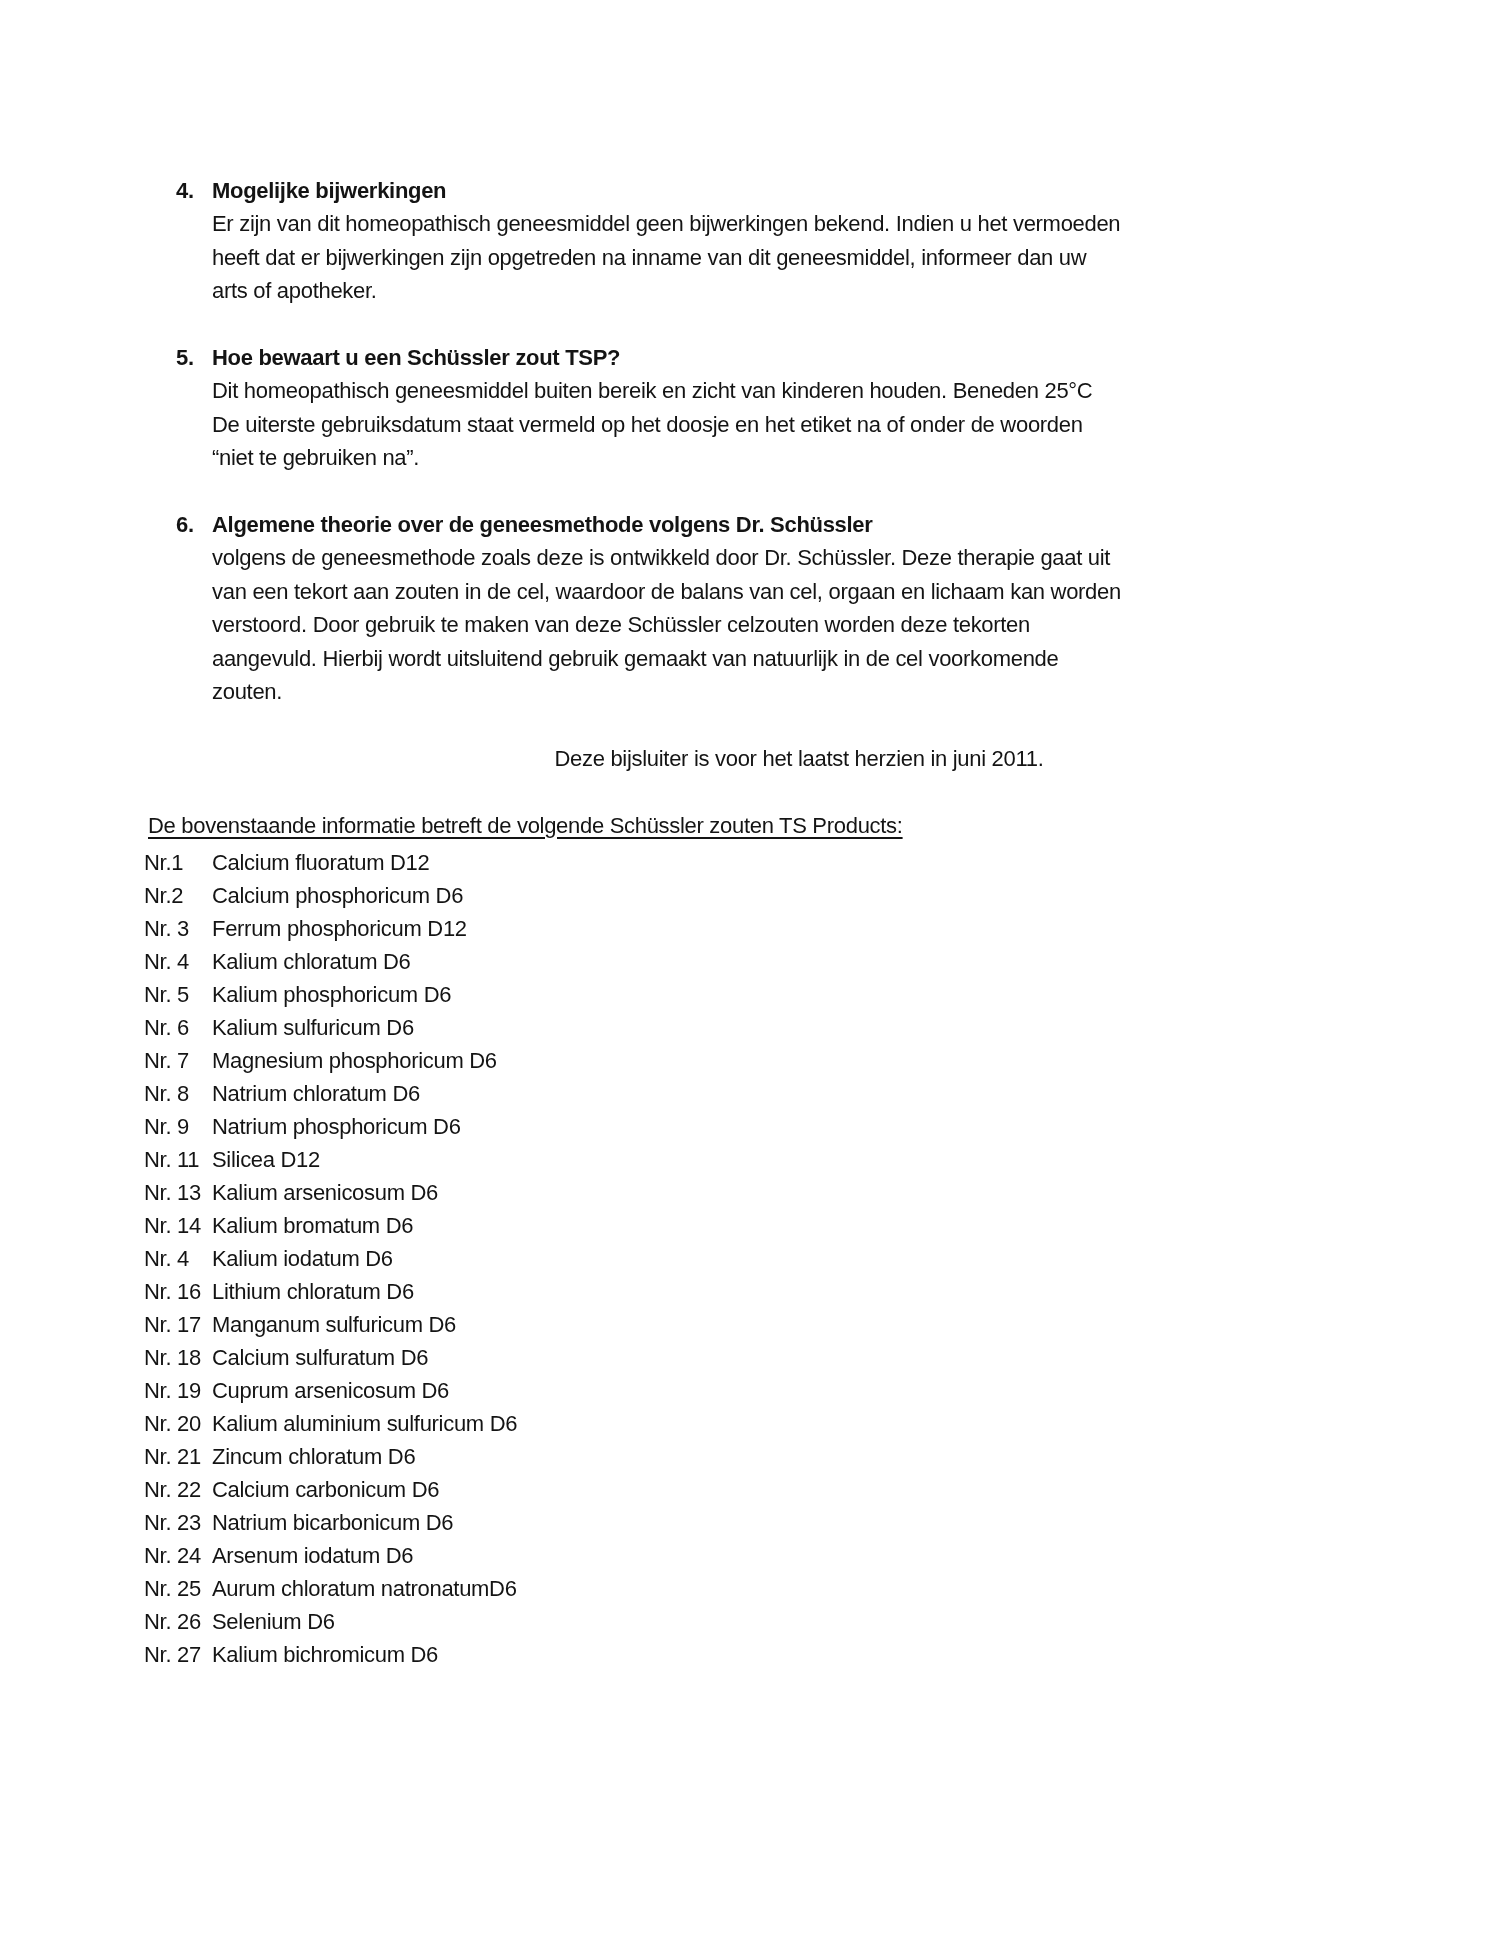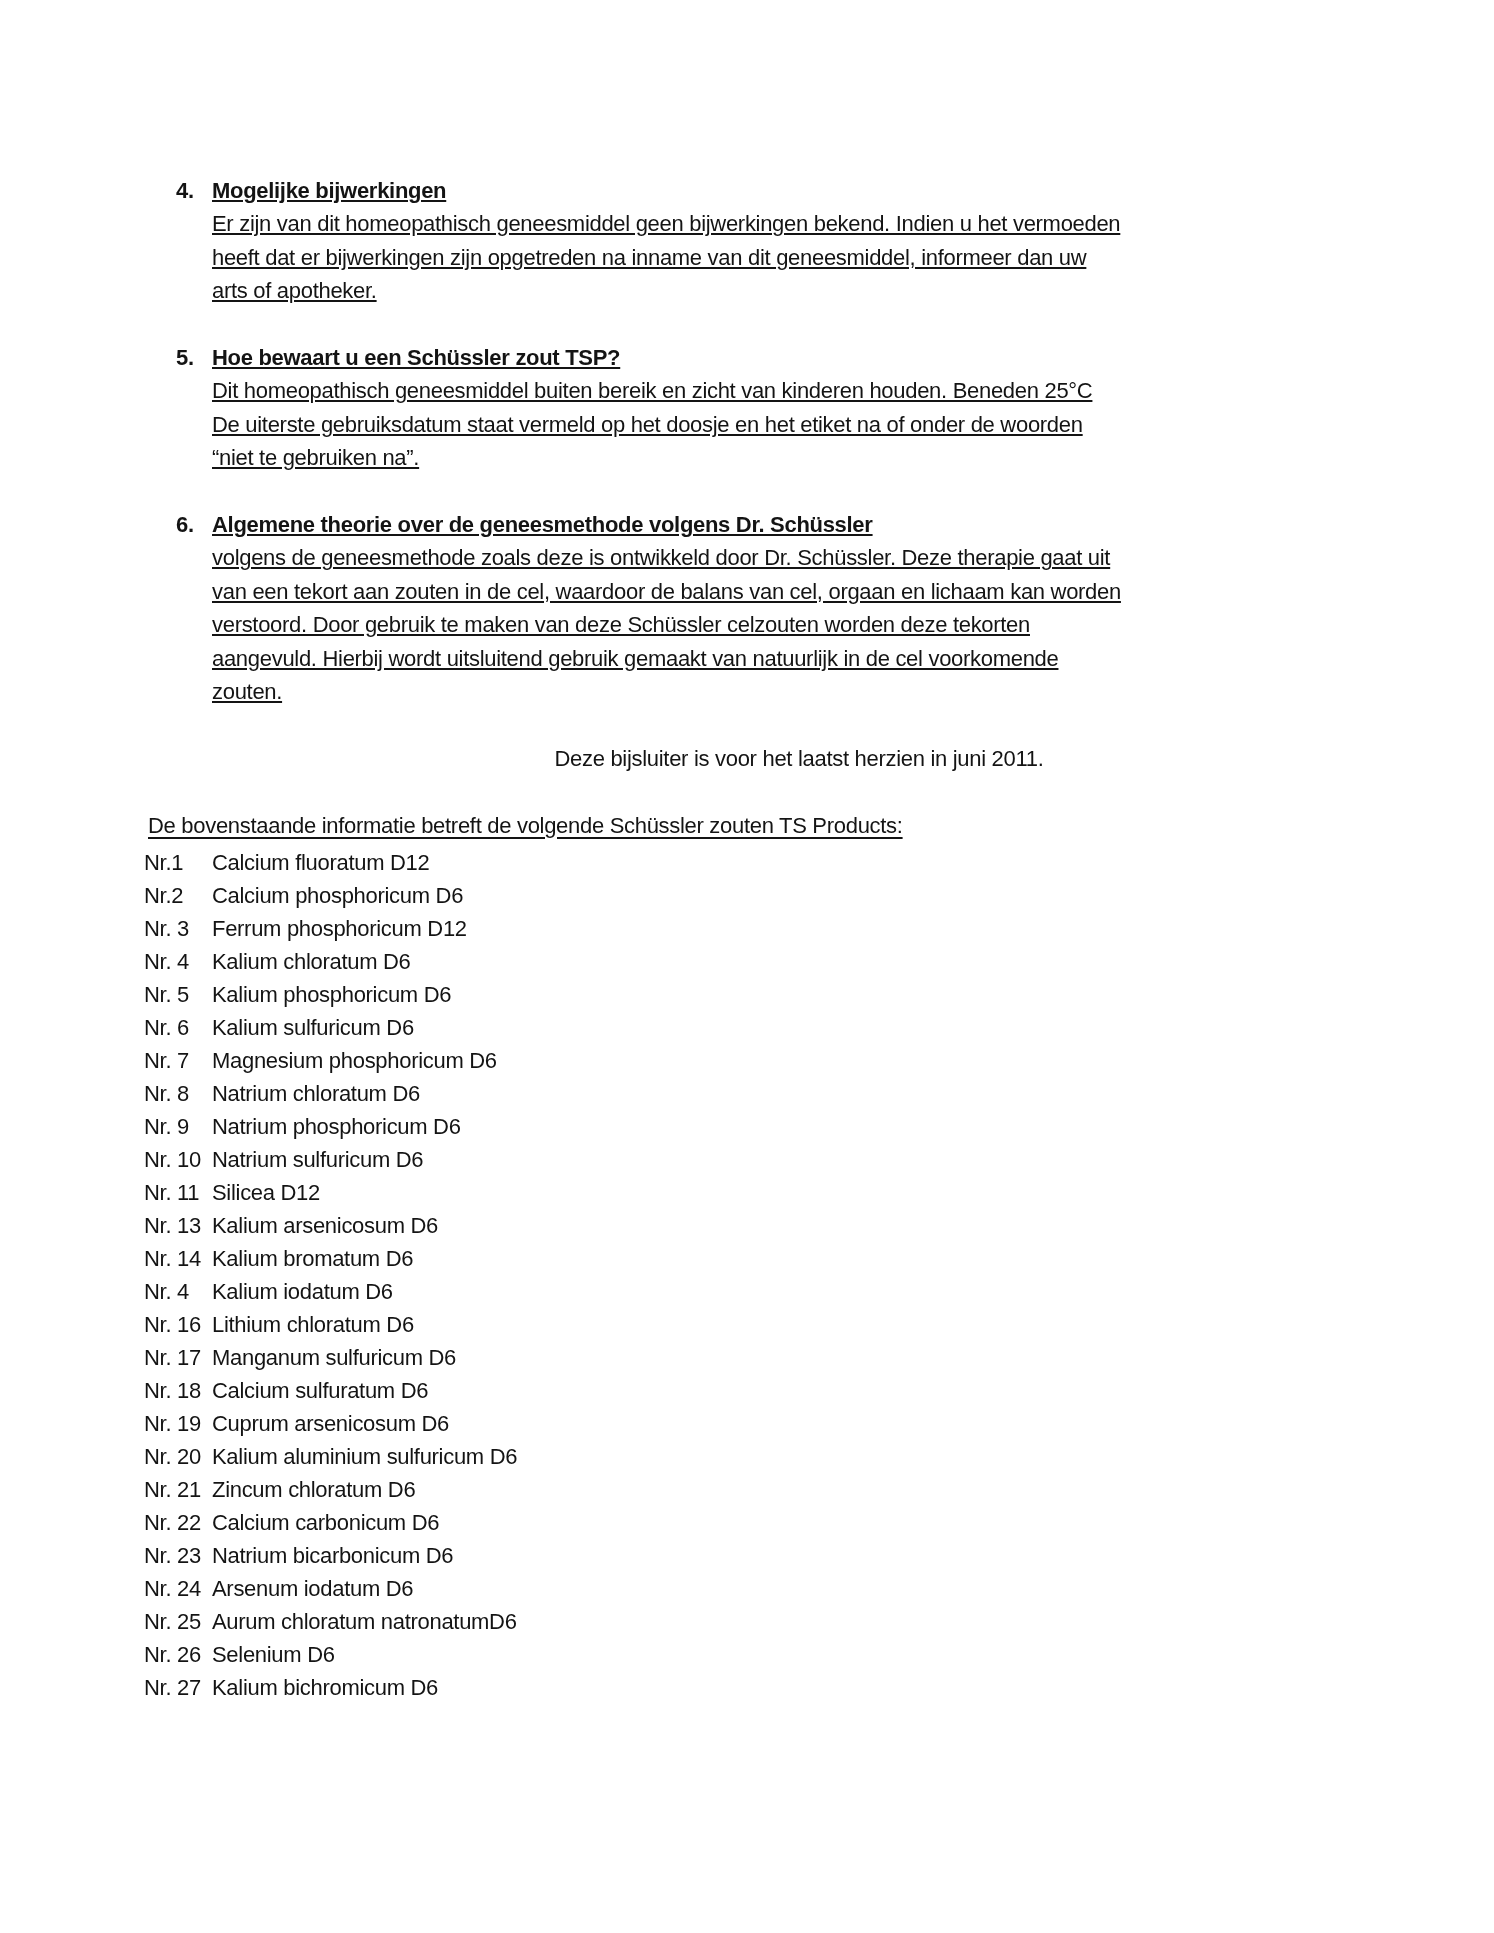--- a/index.html
+++ b/index.html
@@ -27,21 +27,20 @@
     margin-left: 32px;
     margin-bottom: 33.4px;
   }
   .sec-num {
     flex: none;
     width: 36px;
     font-weight: 700;
   }
   .sec-body {
     max-width: 1100px;
-    text-decoration: underline;
   }
   .sec-title {
     font-weight: 700;
   }
   .sec-line {
     white-space: nowrap;
   }
   .revision {
     margin: 0 0 33.4px 0;
     text-align: center;
@@ -138,24 +137,20 @@
       </div>
       <div class="product-row">
         <span class="p-nr">Nr. 8</span>
         <span class="p-name">Natrium chloratum D6</span>
       </div>
       <div class="product-row">
         <span class="p-nr">Nr. 9</span>
         <span class="p-name">Natrium phosphoricum D6</span>
       </div>
       <div class="product-row">
-        <span class="p-nr">Nr. 10</span>
-        <span class="p-name">Natrium sulfuricum D6</span>
-      </div>
-      <div class="product-row">
         <span class="p-nr">Nr. 11</span>
         <span class="p-name">Silicea D12</span>
       </div>
       <div class="product-row">
         <span class="p-nr">Nr. 13</span>
         <span class="p-name">Kalium arsenicosum D6</span>
       </div>
       <div class="product-row">
         <span class="p-nr">Nr. 14</span>
         <span class="p-name">Kalium bromatum D6</span>

